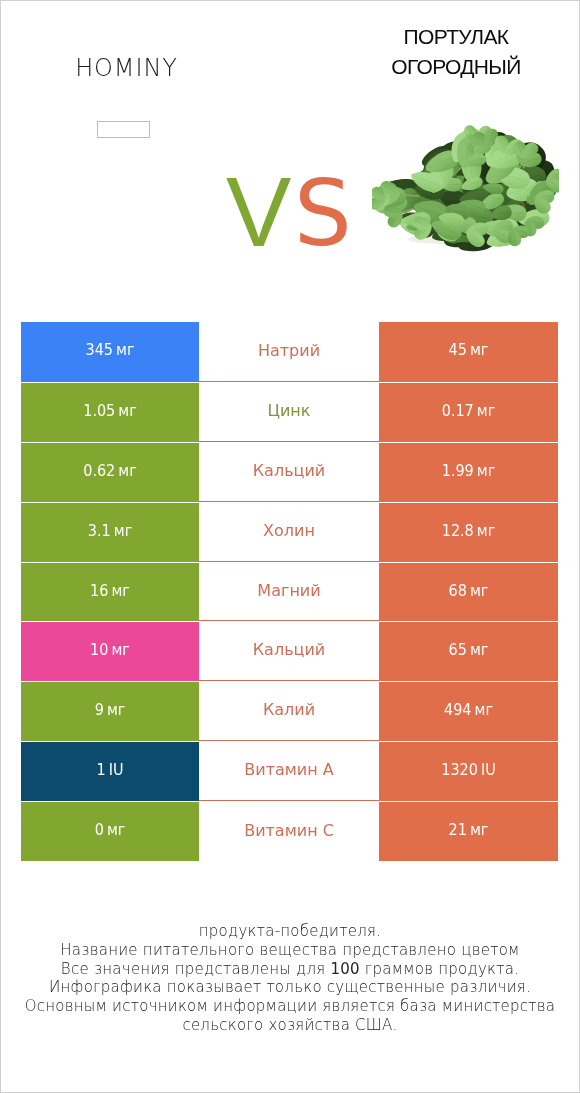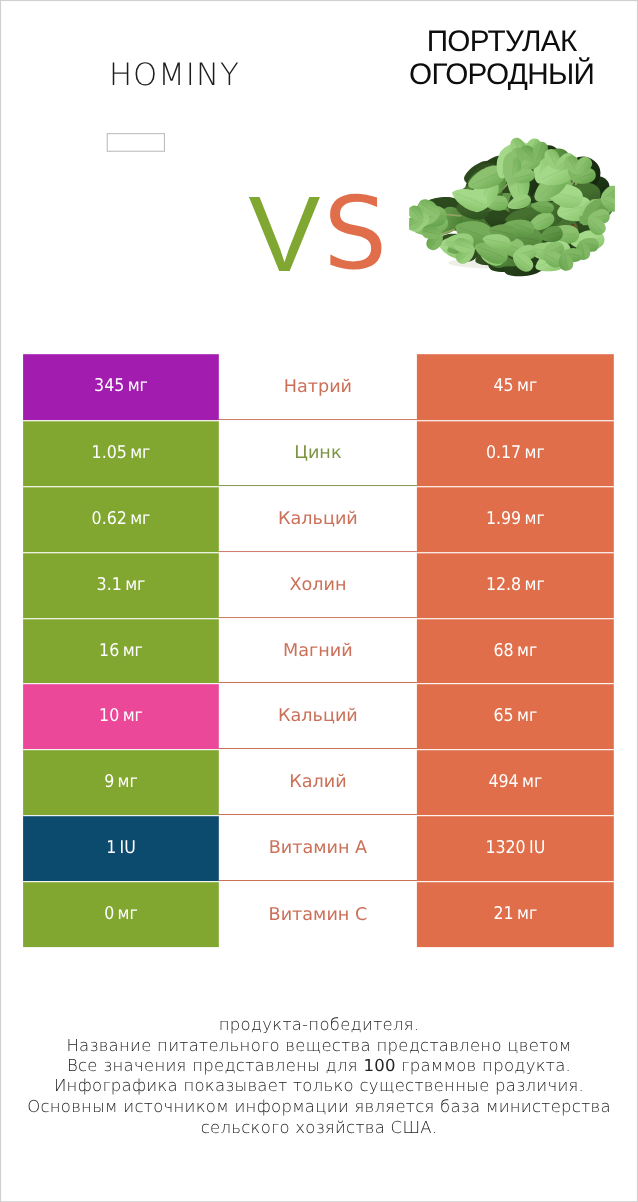--- a/index.html
+++ b/index.html
@@ -3,25 +3,25 @@
 <meta charset="utf-8">
 <title>Hominy vs Портулак огородный</title>
 <style>
   html,body{margin:0;padding:0;background:#fff;}
   body{width:580px;height:1093px;font-family:"Liberation Sans",sans-serif;overflow:hidden;-webkit-font-smoothing:antialiased;}
   .page{position:relative;width:578px;height:1091px;background:#fff;border:1px solid #d0d0d0;overflow:hidden;}
 
   
   .hdr{position:absolute;left:0;top:0;width:578px;height:300px;}
   .ltitle{position:absolute;left:0;top:54px;width:251px;text-align:center;
-          font-family:"DejaVu Sans",sans-serif;font-weight:200;font-size:28px;
-          letter-spacing:0.9px;color:#1d1d1d;line-height:26px;padding-left:32px;}
+          font-family:"DejaVu Sans",sans-serif;font-weight:200;font-size:24px;
+          letter-spacing:0.9px;color:#1d1d1d;line-height:26px;}
   .lthumb{position:absolute;left:96px;top:120px;width:51px;height:15px;border:1px solid #bdbdbd;background:#fff;}
   .rtitle{position:absolute;left:332px;top:21px;width:246px;text-align:center;
-          font-family:"Liberation Sans",sans-serif;font-weight:400;font-size:27px;
+          font-family:"Liberation Sans",sans-serif;font-weight:400;font-size:21px;
           letter-spacing:-0.65px;color:#0d0d0d;line-height:30px;}
   .vs{position:absolute;left:0;top:0;}
   .vs .v{position:absolute;left:225px;top:162px;font-family:"Liberation Sans",sans-serif;font-size:98px;line-height:98px;color:#81a733;}
   .vs .s{position:absolute;left:293px;top:167px;font-family:"DejaVu Sans",sans-serif;font-size:91px;line-height:91px;color:#e06e4a;}
   .rimg{position:absolute;left:366px;top:115px;width:200px;height:150px;transform-origin:0 0;}
   .rimg svg{display:block;}
 
   
   .tbl{position:absolute;left:20px;top:321px;width:538px;}
   .row{position:relative;height:59.9px;display:flex;}
@@ -745,21 +745,21 @@
 <g transform="translate(195.7,69.4) rotate(28.0)">
             <path d="M-9.6,-1.5C-10.4,-0.5 -10.4,0.5 -9.6,1.5C-6.4,5.6 -0.8,6.9 2.5,7.0C7.2,7.0 10.0,4.1 10.0,0C10.0,-4.1 7.2,-7.0 2.5,-7.0C-0.8,-6.9 -6.4,-5.6 -9.6,-1.5Z" fill="url(#g12)"></path>
             <path d="M-8.4,0 Q1.0,-0.8 7.6,0" stroke="#4c8236" stroke-width="0.55" fill="none" opacity="0.30"></path>
           </g>
 </svg>
       </div>
   </div>
 
   <div class="tbl">
       <div class="row">
-        <div class="cell cL" style="background: #a21caf; border-top: none; text-align: center;">
+        <div class="cell cL" style="background: #3b82f6; border-top: none; text-align: center;">
           <span class="val">345 <span class="u">мг</span></span>
         </div>
         <div class="cell cM" style="border-bottom:1px solid #cb7059">
           <span class="nm" style="color:#cb7059">Натрий</span>
         </div>
         <div class="cell cR" style="background: rgb(224, 110, 74); border-top: none;">
           <span class="val">45 <span class="u">мг</span></span>
         </div>
       </div>
       <div class="row">

